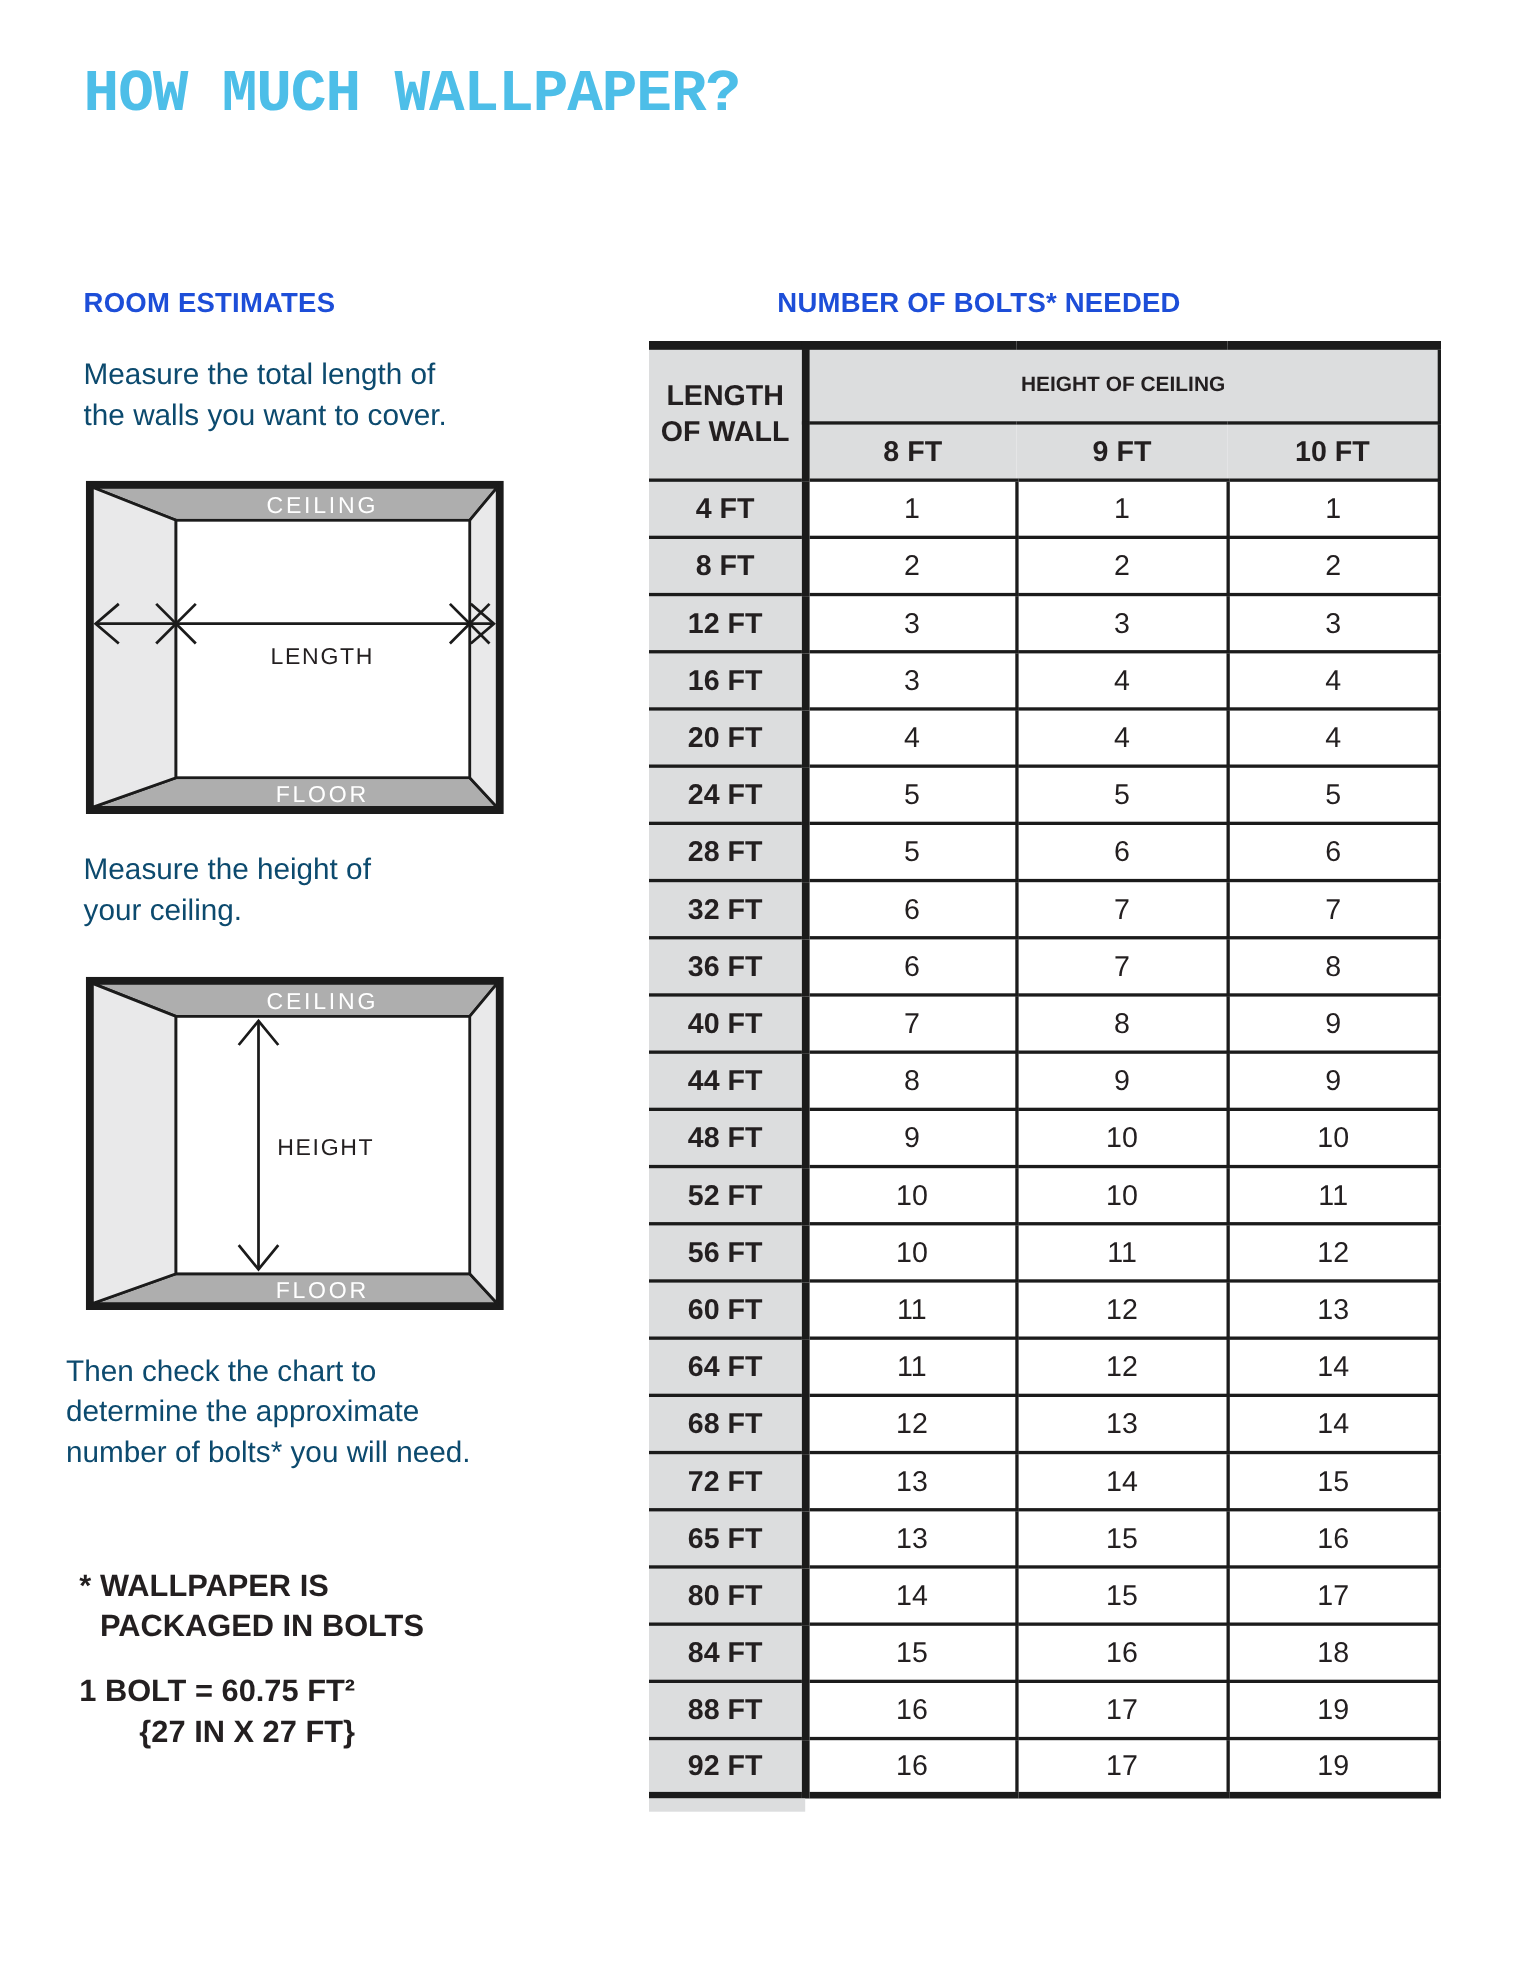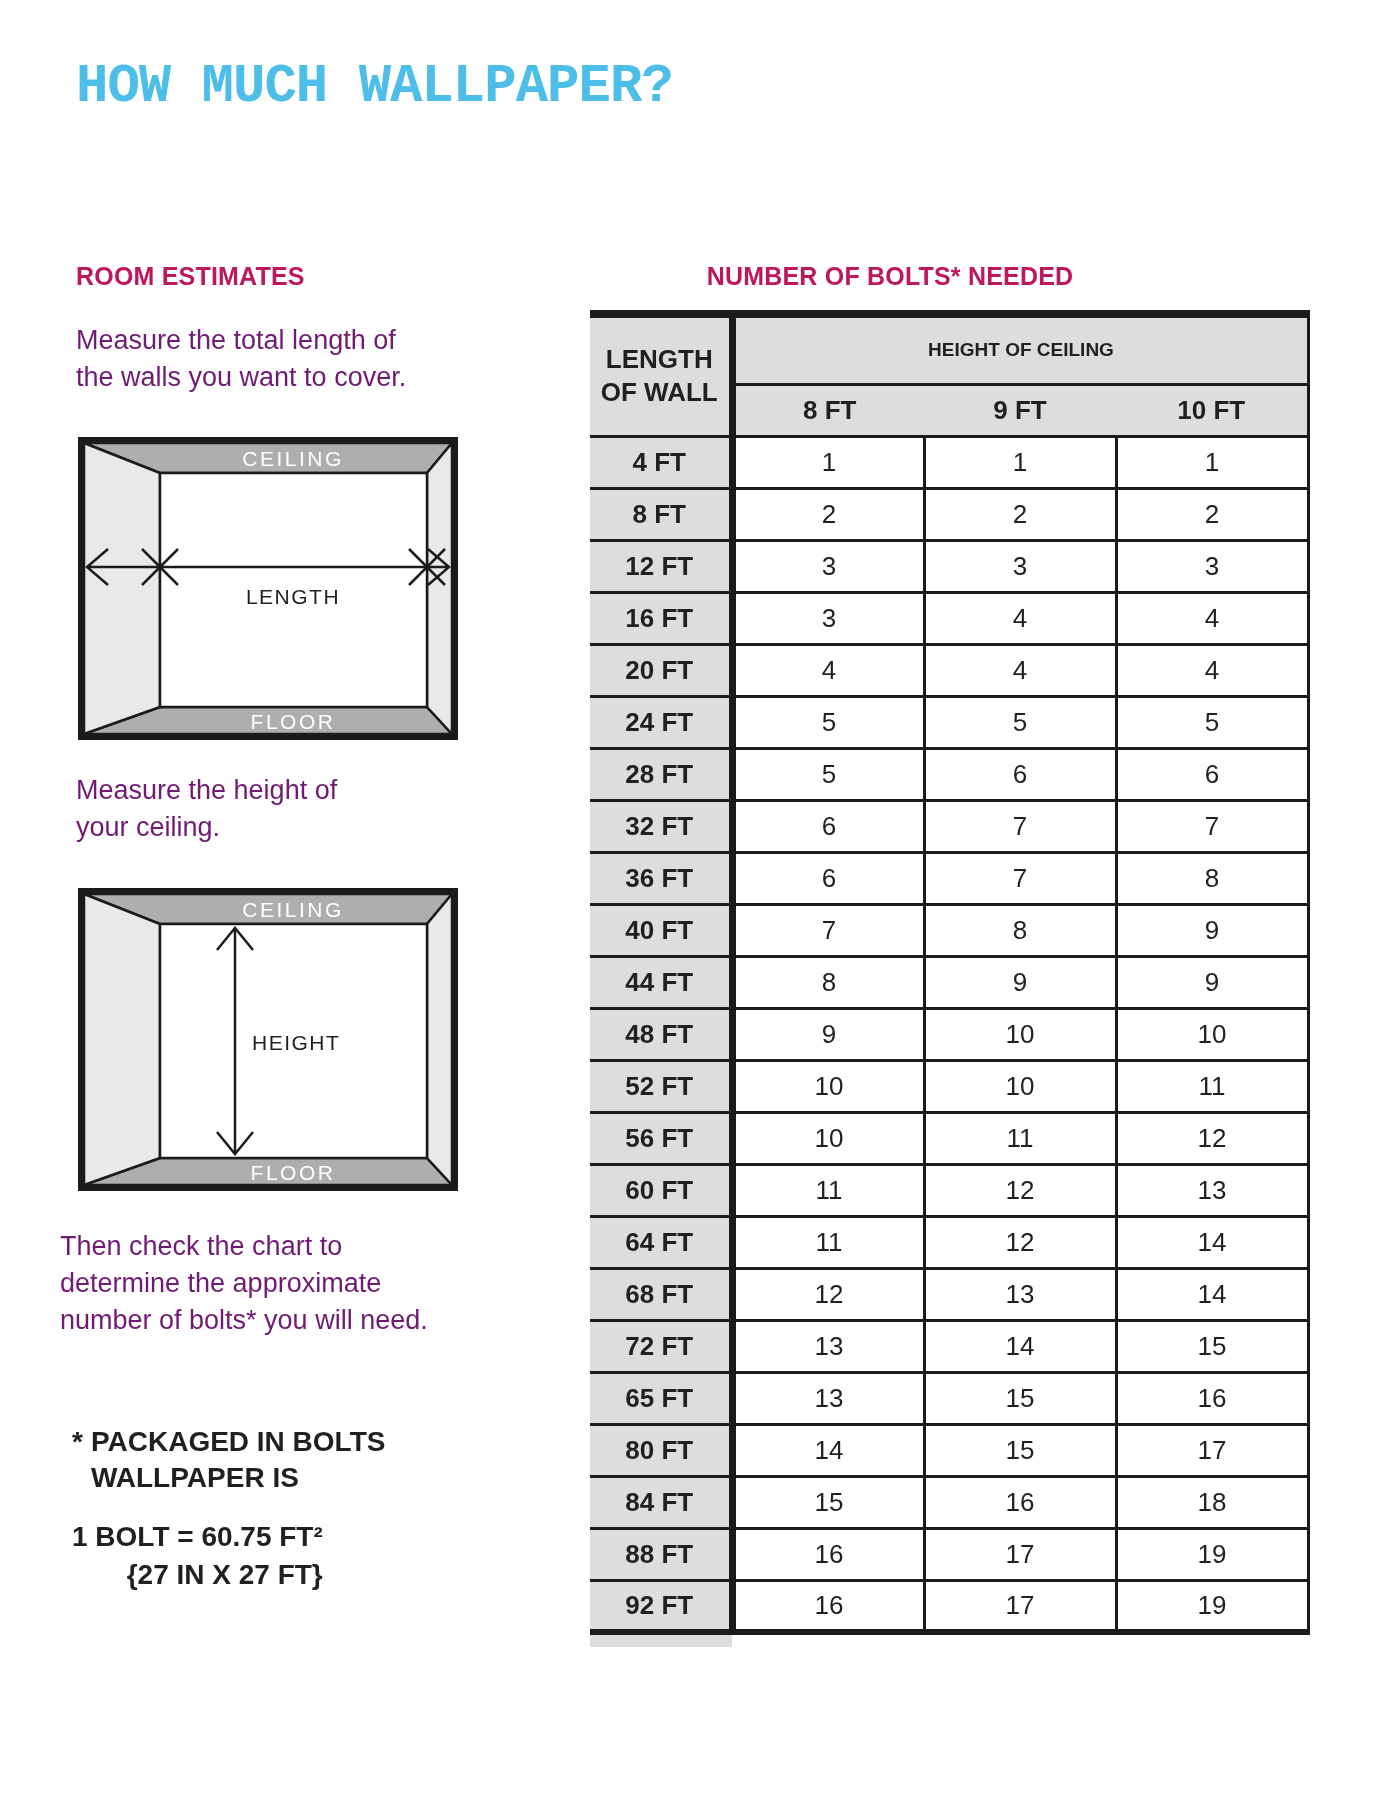--- a/index.html
+++ b/index.html
@@ -7,24 +7,24 @@
   .page {
     position:relative; width:1391px; height:1800px; background:#ffffff;
     font-family:"Liberation Sans", sans-serif; color:#231f20; overflow:hidden;
   }
   .page-title {
     position:absolute; left:76px; top:56px;
     font-size:54px; font-weight:bold; letter-spacing:-1px; color:#4dbee8;
     white-space:nowrap;
     font-family:Liberation Mono, monospace;
   }
-  .sec-head { font-size:25px; font-weight:bold; color:#be185d; letter-spacing:0.2px; }
+  .sec-head { font-size:25px; font-weight:bold; color:#1d4ed8; letter-spacing:0.2px; }
   .room-estimates-head { position:absolute; left:76px; top:262px; }
   .bolts-needed-head { position:absolute; left:590px; top:262px; width:600px; text-align:center; }
-  .body-text { font-size:27px; line-height:37px; color:#701a75; }
+  .body-text { font-size:27px; line-height:37px; color:#0c4a6e; }
   .para1 { position:absolute; left:76px; top:322px; }
   .para2 { position:absolute; left:76px; top:772px; }
   .para3 { position:absolute; left:60px; top:1228px; }
   .footnote {
     position:absolute; left:72px; top:1424px; display:flex;
     font-size:28px; font-weight:bold; line-height:36px;
   }
   .footnote .star { margin-right:8px; }
   .bolt-info {
     position:absolute; left:72px; top:1518px;
@@ -140,22 +140,22 @@
 
   <div class="body-text para3">
     <div>Then check the chart to</div>
     <div>determine the approximate</div>
     <div>number of bolts* you will need.</div>
   </div>
 
   <div class="footnote">
     <span class="star">*</span>
     <span>
+      <span style="display:block">WALLPAPER IS</span>
       <span style="display:block">PACKAGED IN BOLTS</span>
-      <span style="display:block">WALLPAPER IS</span>
     </span>
   </div>
 
   <div class="bolt-info">
     <div>1 BOLT = 60.75 FT²</div>
     <div>{27 IN X 27 FT}</div>
   </div>
 
   <div class="table-wrap">
     <table class="bolt-table">

